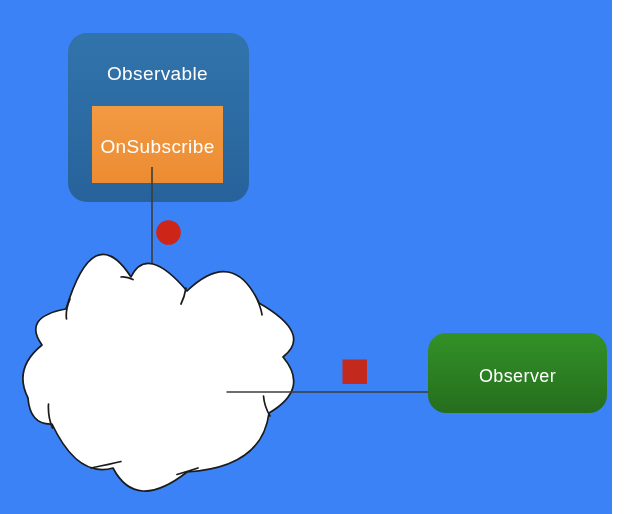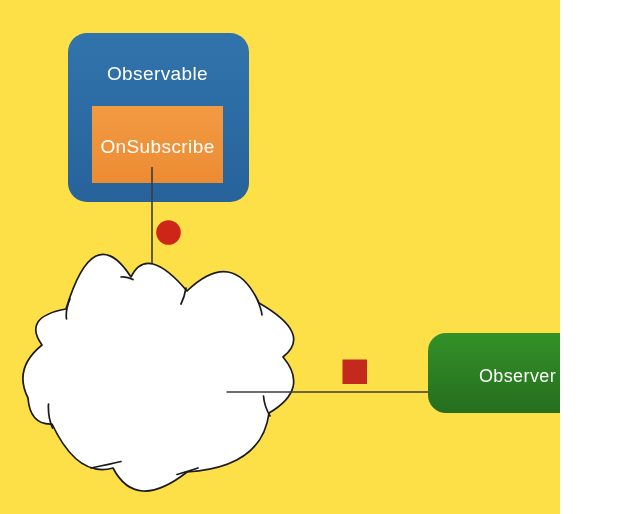--- a/index.html
+++ b/index.html
@@ -2,24 +2,24 @@
 <html><head>
 <meta charset="utf-8">
 <style>
   html, body {
     margin: 0;
     padding: 0;
     background: #ffffff;
   }
   .canvas {
     position: relative;
-    width: 560px;
+    width: 612px;
     height: 514px;
     overflow: hidden;
-    background: #fde047;
+    background: #3b82f6;
   }
   svg { display: block; }
   .node-label {
     font-family: "Liberation Sans", sans-serif;
     font-weight: 400;
     letter-spacing: 0.4px;
   }
   .lbl-lg { font-size: 19px; }
   .lbl-md { font-size: 18px; }
 </style>

